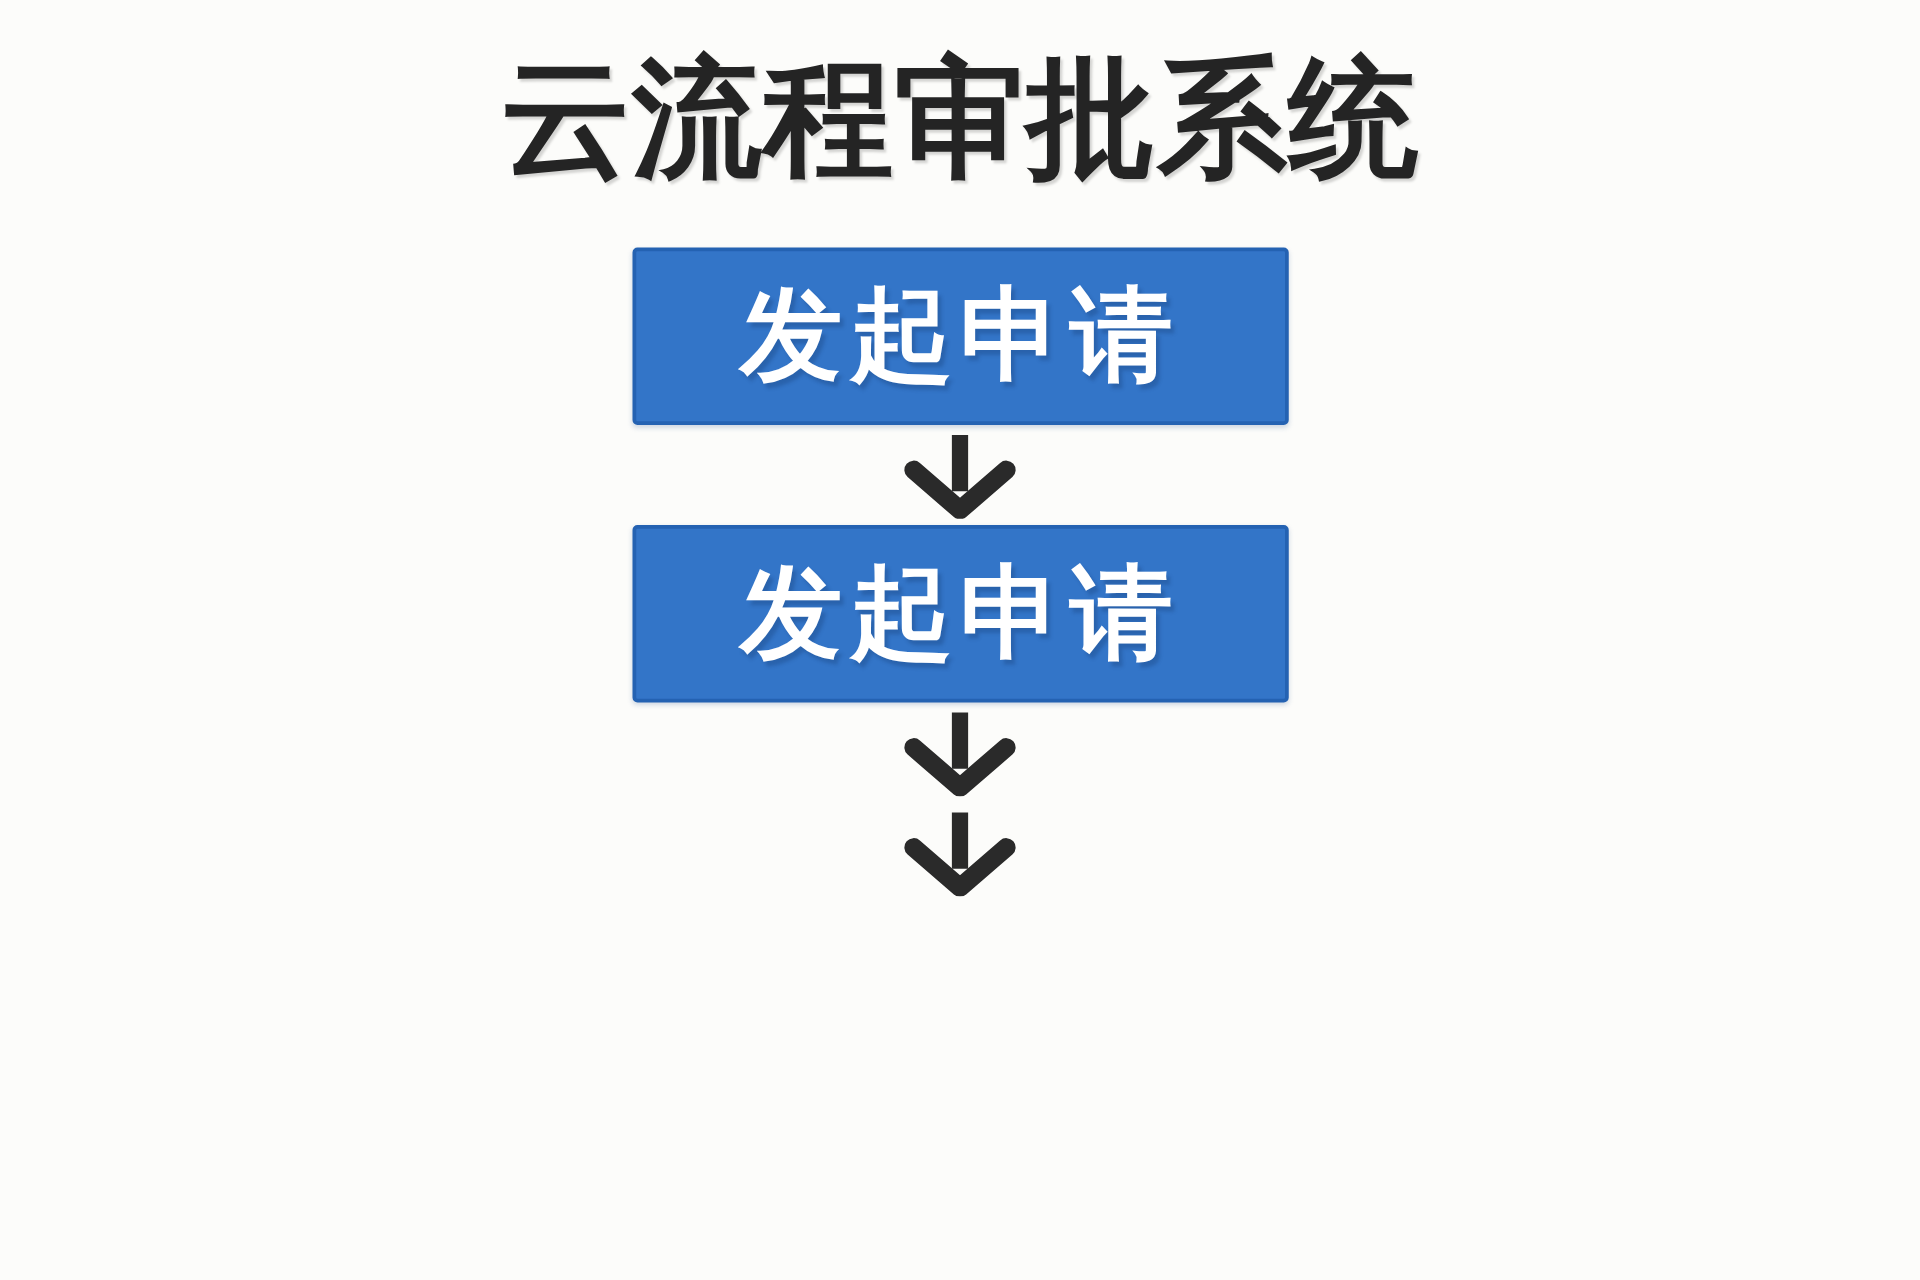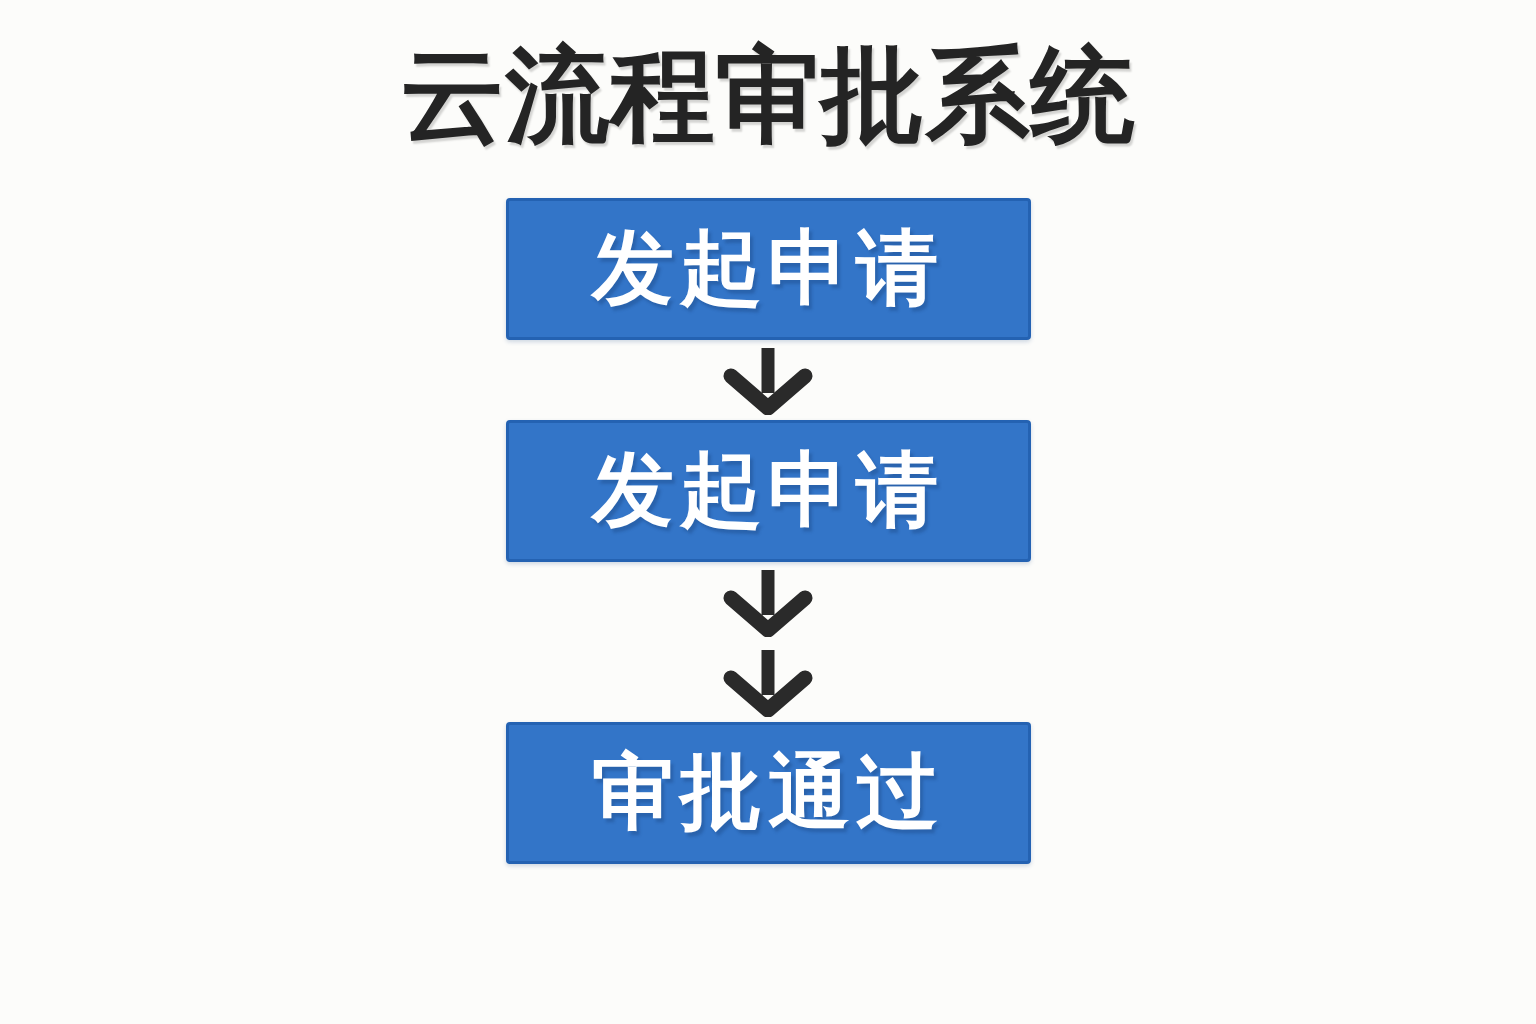--- a/index.html
+++ b/index.html
@@ -99,18 +99,15 @@
     </div>
 
 
     <div class="arrow">
       <svg width="110" height="70" viewBox="0 0 110 70">
         <line x1="55" y1="3" x2="55" y2="48" stroke="#2A2A2A" stroke-width="13"></line>
         <path d="M18 31 L55 63 L92 31" fill="none" stroke="#2A2A2A" stroke-width="15" stroke-linecap="round" stroke-linejoin="round"></path>
       </svg>
     </div>
 
-    <div class="node">
-      <span class="node-label">审批通过</span>
-    </div>
 
   </div>
 </div>
 
 </body></html>

